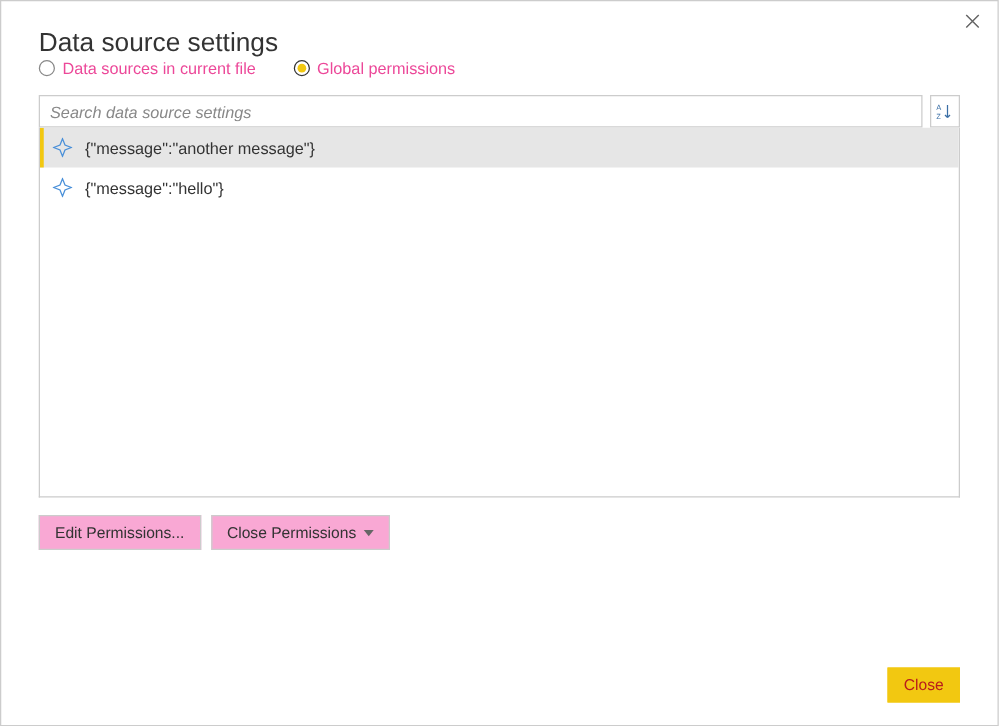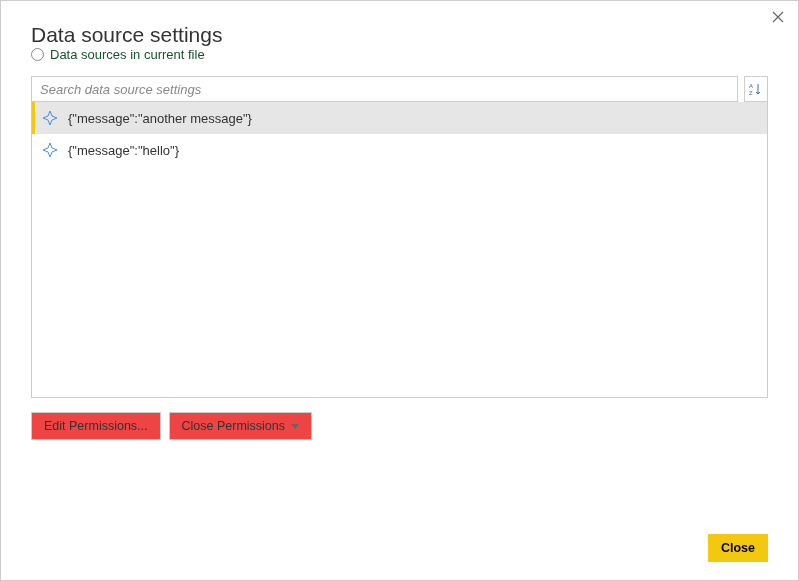--- a/index.html
+++ b/index.html
@@ -2,54 +2,58 @@
 <html><head>
   <meta charset="utf-8">
   <style>
     * { box-sizing: border-box; margin: 0; padding: 0; font-family: "Segoe UI", sans-serif; }
     body { width: 799px; height: 581px; background: #fff; border: 1px solid #ccc; position: relative; }
     .close-x { position: absolute; top: 8px; right: 12px; width: 16px; height: 16px; cursor: pointer; }
     .content { padding: 22px 30px 0 30px; }
     .title { font-size: 21px; font-weight: 400; color: #333; }
     .subtitle { font-size: 13px; color: #333; margin-bottom: 22px; }
     .radio-row { display: flex; gap: 30px; margin-bottom: 14px; }
-    .radio-item { display: flex; align-items: center; gap: 6px; font-size: 13px; color: #14532d; cursor: pointer; justify-content: center; }
+    .radio-item { display: flex; align-items: center; gap: 6px; font-size: 13px; color: #ec4899; cursor: pointer; justify-content: center; }
     .radio { width: 13px; height: 13px; border: 1px solid #888; border-radius: 50%; display: inline-flex; align-items: center; justify-content: center; }
     .radio.selected { border-color: #333; }
     .radio.selected::after { content: ""; width: 7px; height: 7px; background: #f2c811; border-radius: 50%; display: block; }
     .search-row { display: flex; gap: 6px; margin-bottom: 0; border-radius: 10px; }
     .search-input { flex: 1; height: 26px; border: 1px solid #ccc; padding: 0 8px; font-size: 13px; font-style: italic; color: #888; outline: none; }
     .search-input::placeholder { font-style: italic; color: #888; }
     .sort-btn { width: 24px; height: 26px; border: 1px solid #ccc; background: #fff; display: flex; align-items: center; justify-content: center; cursor: pointer; }
     .list { border: 1px solid #ccc; border-top: none; height: 296px; overflow: auto; }
     .list-item { display: flex; align-items: center; height: 32px; padding: 0 10px; gap: 10px; font-size: 13px; color: #333; cursor: pointer; }
     .list-item.selected { background: #e6e6e6; border-left: 3px solid #f2c811; padding-left: 7px; }
     .list-item .icon { width: 16px; height: 16px; flex-shrink: 0; }
     .action-row { display: flex; gap: 8px; margin-top: 14px; }
-    .btn { height: 28px; padding: 0 12px; background: #ef4444; border: 1px solid #ccc; font-size: 12.5px; color: #333; cursor: pointer; display: flex; align-items: center; gap: 6px; }
-    .btn.primary { background: #f2c811; border-color: #f2c811; color: #000000; font-weight: bold; }
+    .btn { height: 28px; padding: 0 12px; background: #f9a8d4; border: 1px solid #ccc; font-size: 12.5px; color: #333; cursor: pointer; display: flex; align-items: center; gap: 6px; }
+    .btn.primary { background: #f2c811; border-color: #f2c811; color: #b91c1c; }
     .footer { position: absolute; bottom: 18px; right: 30px; }
     .caret-down { width: 0; height: 0; border-left: 4px solid transparent; border-right: 4px solid transparent; border-top: 5px solid #666; }
   </style>
 </head>
 <body>
 
 <div class="close-x">
   <svg viewBox="0 0 16 16" width="16" height="16">
       <path d="M3 3 L13 13 M13 3 L3 13" stroke="#666" stroke-width="1.2" fill="none"></path>
     </svg>
 </div>
 
 <div class="content">
   <h1 class="title">Data source settings</h1>
 
   <div class="radio-row">
     <div class="radio-item">
       <span class="radio"></span>
       <span>Data sources in current file</span>
+    </div>
+    <div class="radio-item">
+      <span class="radio selected"></span>
+      <span>Global permissions</span>
     </div>
   </div>
 
   <div class="search-row">
     <input class="search-input" placeholder="Search data source settings" style="">
     <div class="sort-btn">
       <svg width="14" height="14" viewBox="0 0 14 14">
         <text x="0" y="6" font-size="6" fill="#3a6ea5">A</text>
         <text x="0" y="13" font-size="6" fill="#3a6ea5">Z</text>
         <path d="M9 2 V12 M9 12 L7 10 M9 12 L11 10" stroke="#3a6ea5" stroke-width="1" fill="none"></path>

